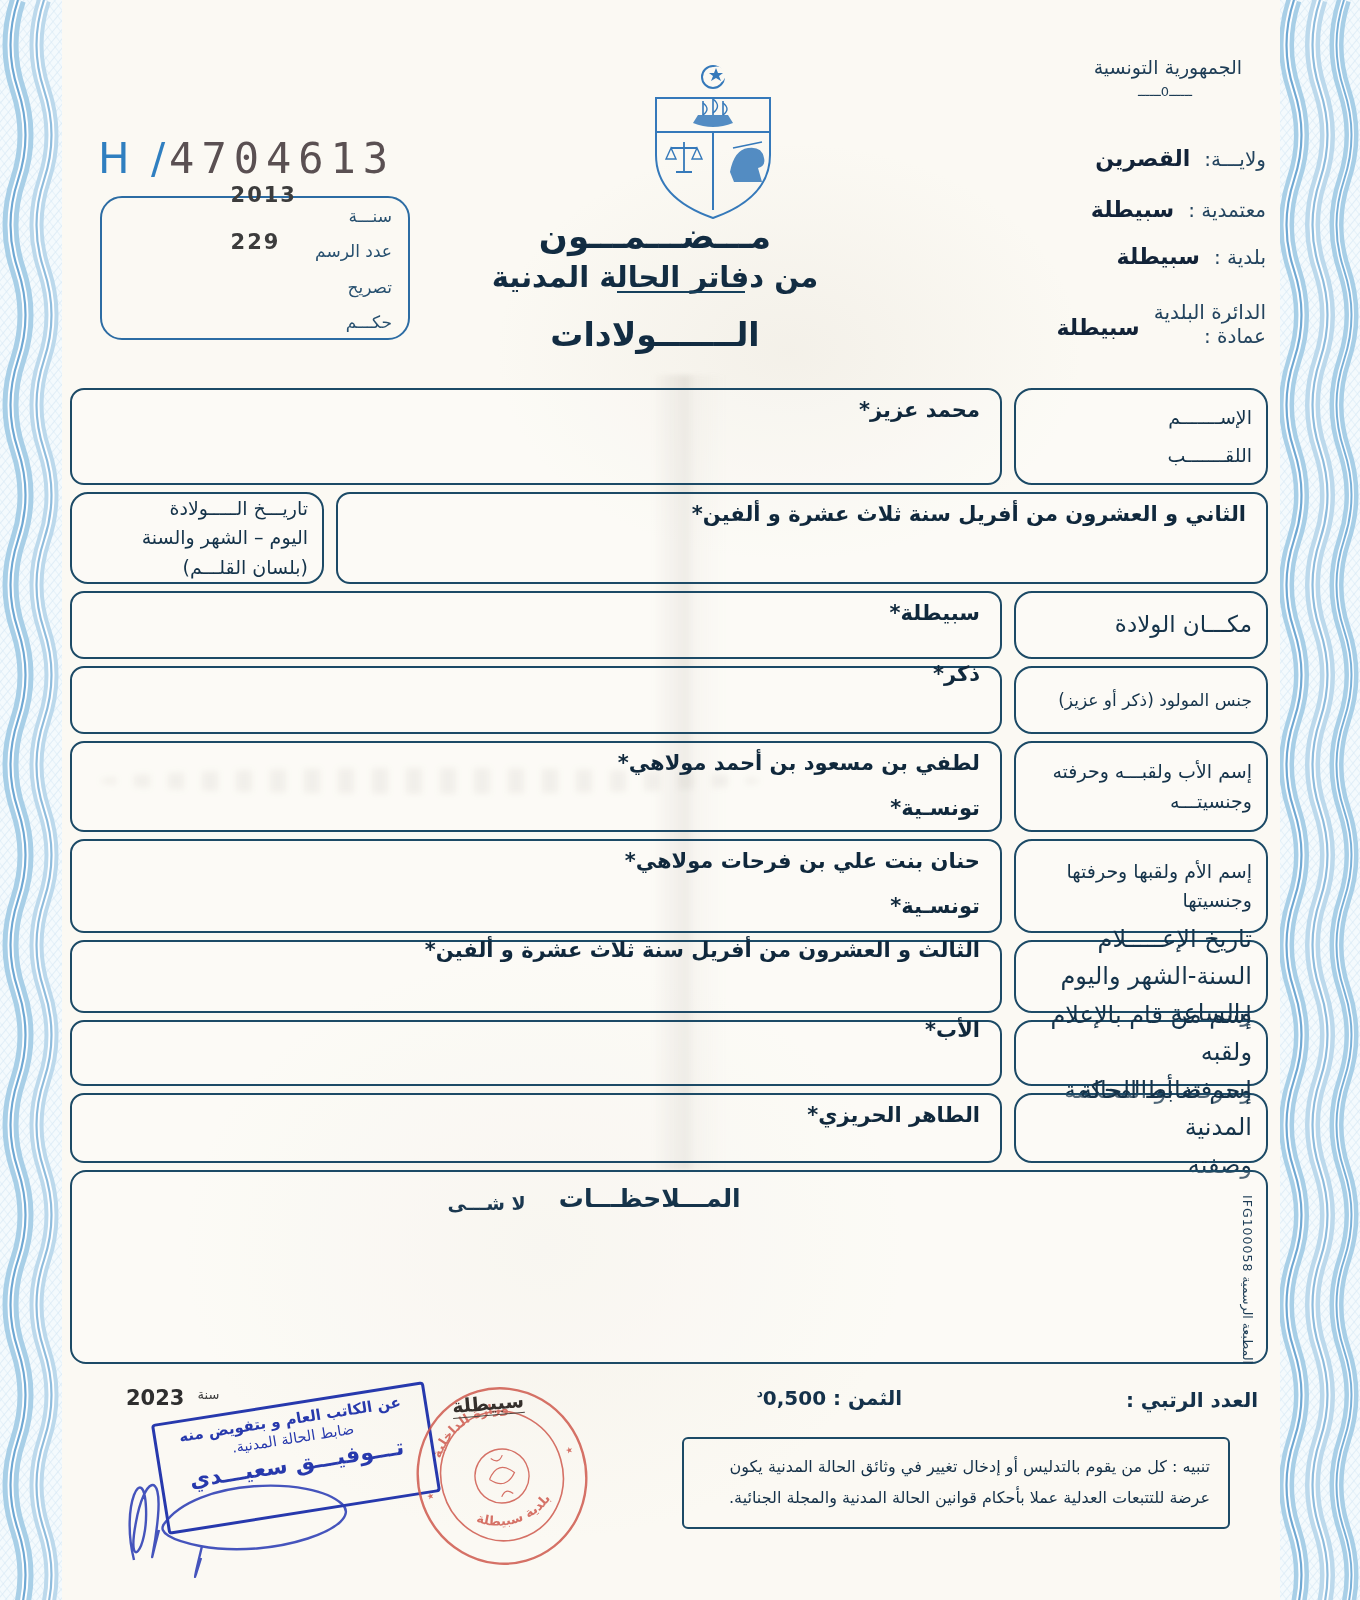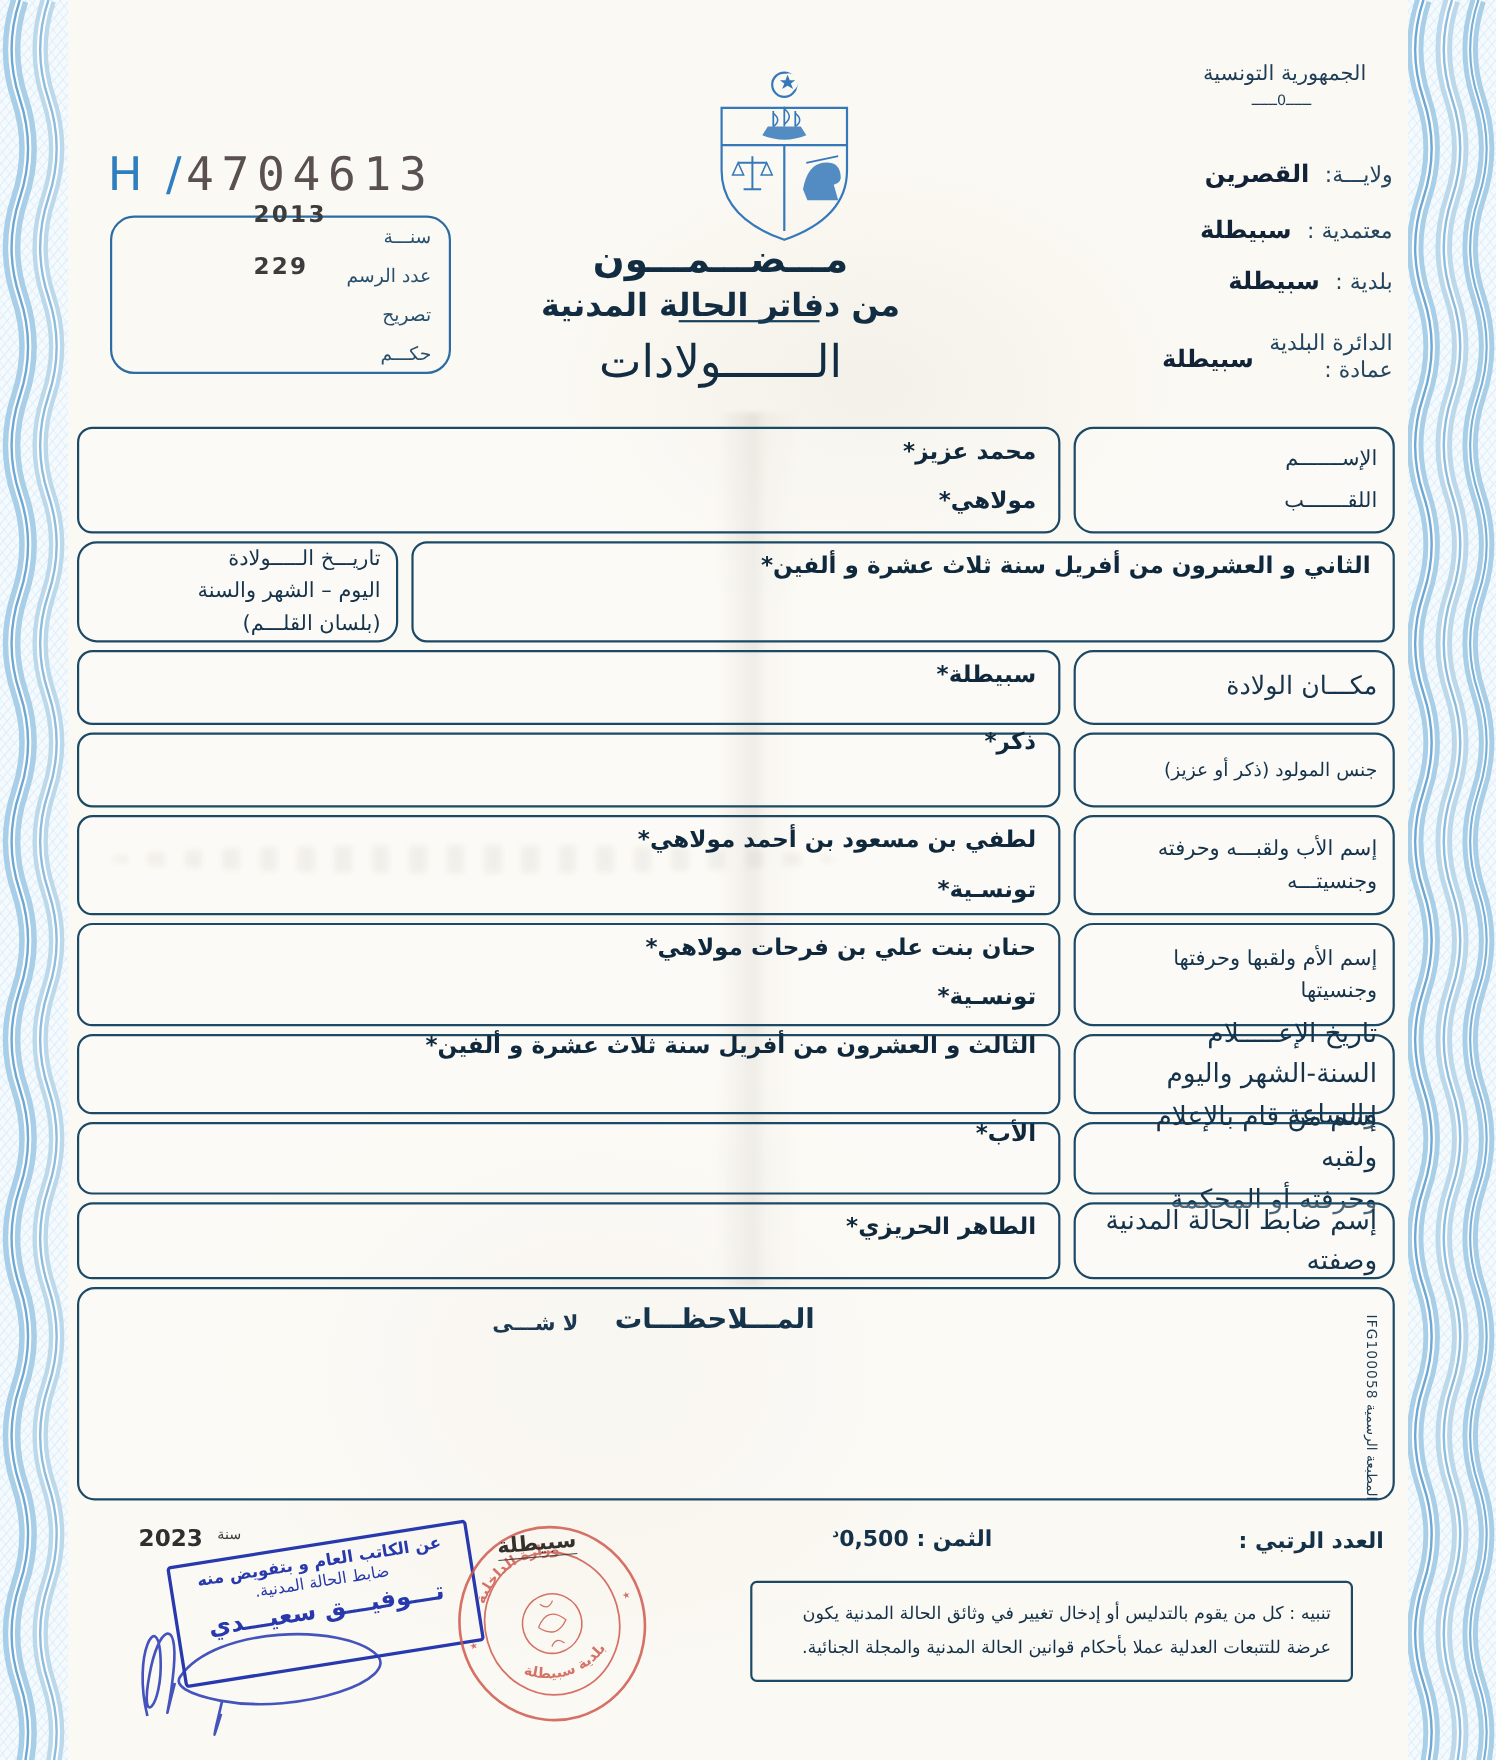--- a/index.html
+++ b/index.html
@@ -48,27 +48,27 @@
   .ar4{margin-top:30px;}
   .ar5{margin-top:0;}
   .ar4 .admin-value{position:relative;top:16px;}
 
   
   .coat{position:absolute;left:638px;top:60px;}
   .titles{position:absolute;left:420px;top:216px;width:470px;text-align:center;direction:rtl;color:#122c42;}
   .title-1{font-size:34px;font-weight:bold;}
   .title-2{font-size:29px;font-weight:bold;margin-top:4px;}
   .t-underline{width:128px;height:2px;background:#16405c;margin:-3px auto 0;transform:translateX(26px);}
-  .title-3{font-size:41px;font-weight:normal;margin-top:12px;letter-spacing:1px;}
+  .title-3{font-size:33px;font-weight:bold;margin-top:22px;letter-spacing:1px;}
 
   
   .table{position:absolute;left:70px;top:388px;width:1198px;direction:rtl;}
   .trow{display:flex;gap:12px;margin-bottom:7px;}
   .tcell{border:2px solid #1c4a66;box-sizing:border-box;background:rgba(255,255,255,.25);}
-  .tlabel{width:292px;border-radius:18px;display:flex;flex-direction:column;justify-content:center;
+  .tlabel{width:254px;border-radius:18px;display:flex;flex-direction:column;justify-content:center;
     padding:8px 14px;font-size:19px;color:#15334a;text-align:right;line-height:1.55;}
   .tlabel.spread{justify-content:space-around;}
   .tlabel.big{font-size:23px;letter-spacing:1px;}
   .tlabel.small{font-size:17px;}
   .tlabel.mid{font-size:24px;}
   .tvalue{flex:1;border-radius:14px;padding:6px 20px;font-weight:bold;font-size:21px;color:#10283c;
     text-align:right;line-height:1.4;}
   .tvalue span{display:block;}
   .tvalue .vline2{margin-top:16px;}
   .obs-box{position:relative;border:2px solid #1c4a66;border-radius:16px;height:190px;background:rgba(255,255,255,.25);}
@@ -212,21 +212,20 @@
 
   <div class="table">
 
     <div class="trow" style="height:97px">
       <div class="tcell tlabel spread">
         <span>الإســـــــم</span>
         <span>اللقـــــــب</span>
       </div>
       <div class="tcell tvalue">
         <span>محمد عزيز*</span>
-        <span class="vline2">مولاهي*</span>
       </div>
     </div>
 
     <div class="trow" style="height:92px">
       <div class="tcell tvalue">
         <span>الثاني و العشرون من أفريل سنة ثلاث عشرة و ألفين*</span>
       </div>
       <div class="tcell tlabel">
         <span>تاريـــخ الـــــولادة</span>
         <span>اليوم – الشهر والسنة</span>

